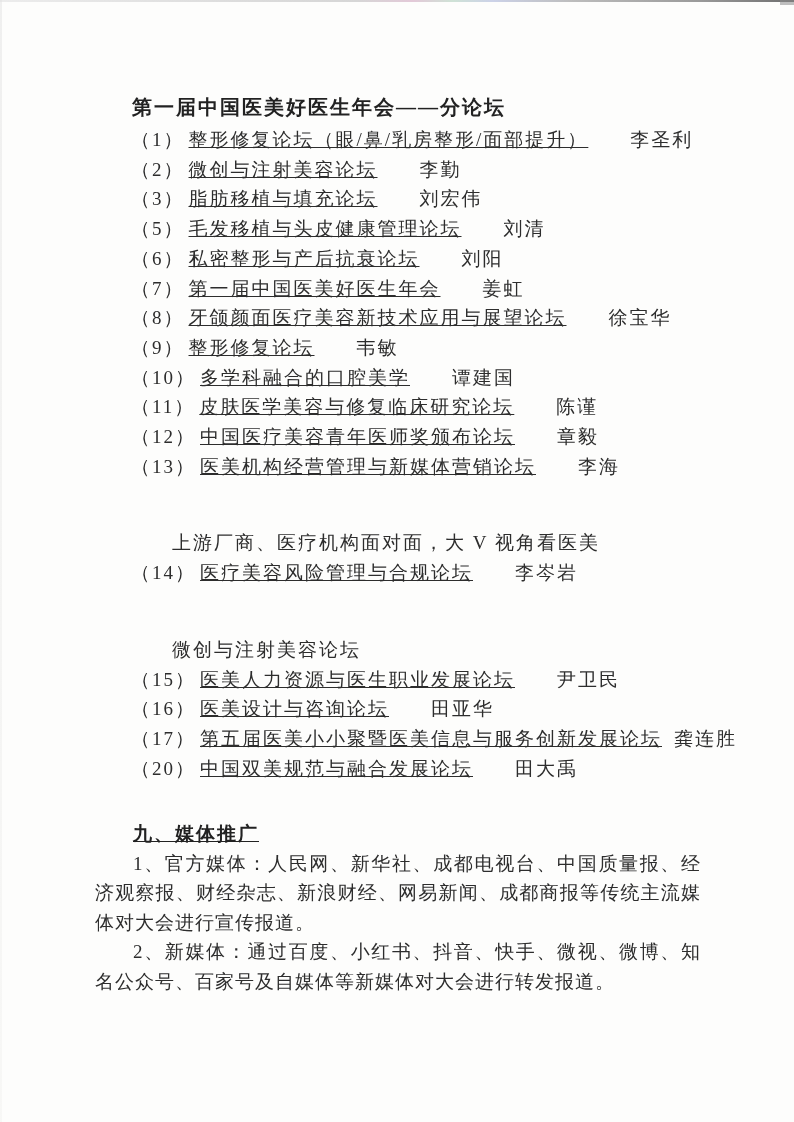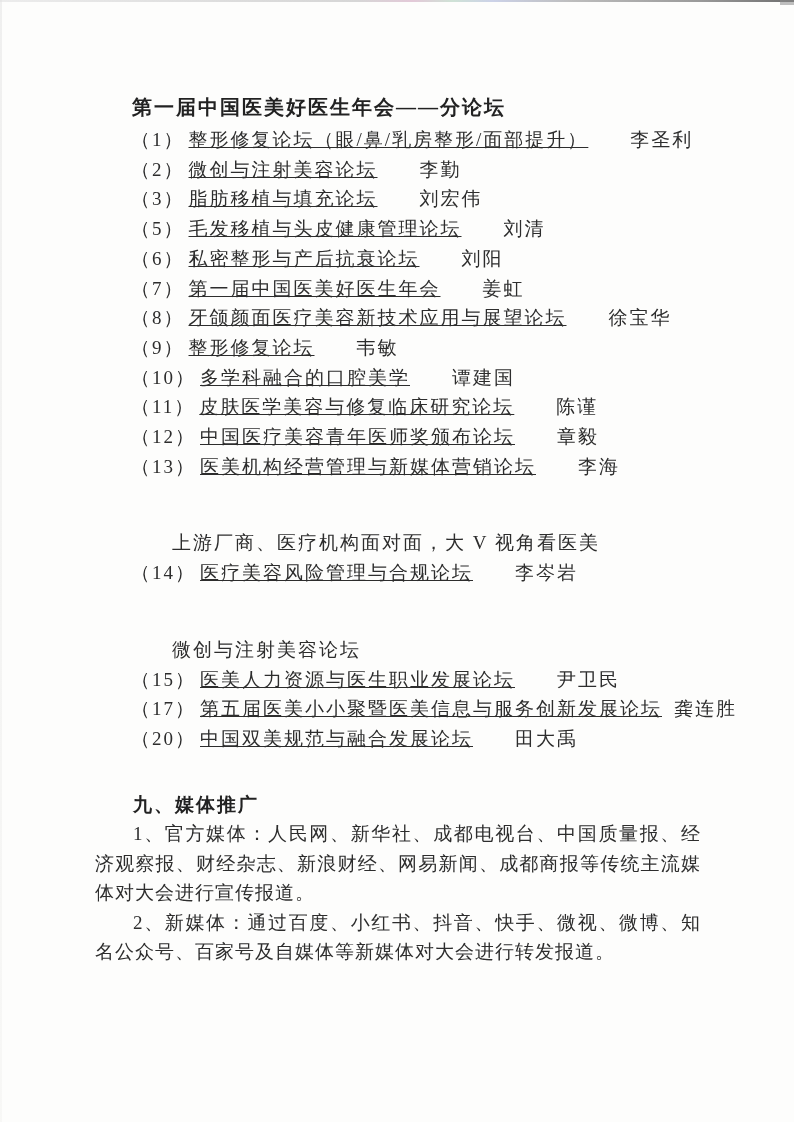--- a/index.html
+++ b/index.html
@@ -61,20 +61,21 @@
     margin-top: 36px;
     font-size: 19px;
     line-height: 29.5px;
     letter-spacing: 1px;
   }
   .media-heading {
     font-weight: bold;
     margin-left: 38px;
     letter-spacing: 2px;
     color: #222;
+    text-decoration: underline;
   }
   .media-section p {
     margin: 0;
     text-align: justify;
     text-indent: 2em;
     font-family: Liberation Serif, serif;
   }
 </style>
 </head>
 <body>
@@ -114,20 +115,21 @@
       <div class="forum-line"><span>（12）</span><span class="forum-title">中国医疗美容青年医师奖颁布论坛</span><span class="chair">章毅</span></div>
 
       <div class="forum-line"><span>（13）</span><span class="forum-title">医美机构经营管理与新媒体营销论坛</span><span class="chair">李海</span></div>
       <div class="forum-note">上游厂商、医疗机构面对面，大 V 视角看医美</div>
 
       <div class="forum-line"><span>（14）</span><span class="forum-title">医疗美容风险管理与合规论坛</span><span class="chair">李岑岩</span></div>
       <div class="forum-note">微创与注射美容论坛</div>
 
       <div class="forum-line"><span>（15）</span><span class="forum-title">医美人力资源与医生职业发展论坛</span><span class="chair">尹卫民</span></div>
 
+      <div class="forum-line"><span>（16）</span><span class="forum-title">医美设计与咨询论坛</span><span class="chair">田亚华</span></div>
 
       <div class="forum-line"><span>（17）</span><span class="forum-title">第五届医美小小聚暨医美信息与服务创新发展论坛</span><span class="chair tight">龚连胜</span></div>
 
       <div class="forum-line"><span>（20）</span><span class="forum-title">中国双美规范与融合发展论坛</span><span class="chair">田大禹</span></div>
 
     </div>
 
     <div class="media-section">
       <div class="media-heading">九、媒体推广</div>
       <p>1、官方媒体：人民网、新华社、成都电视台、中国质量报、经济观察报、财经杂志、新浪财经、网易新闻、成都商报等传统主流媒体对大会进行宣传报道。</p>

